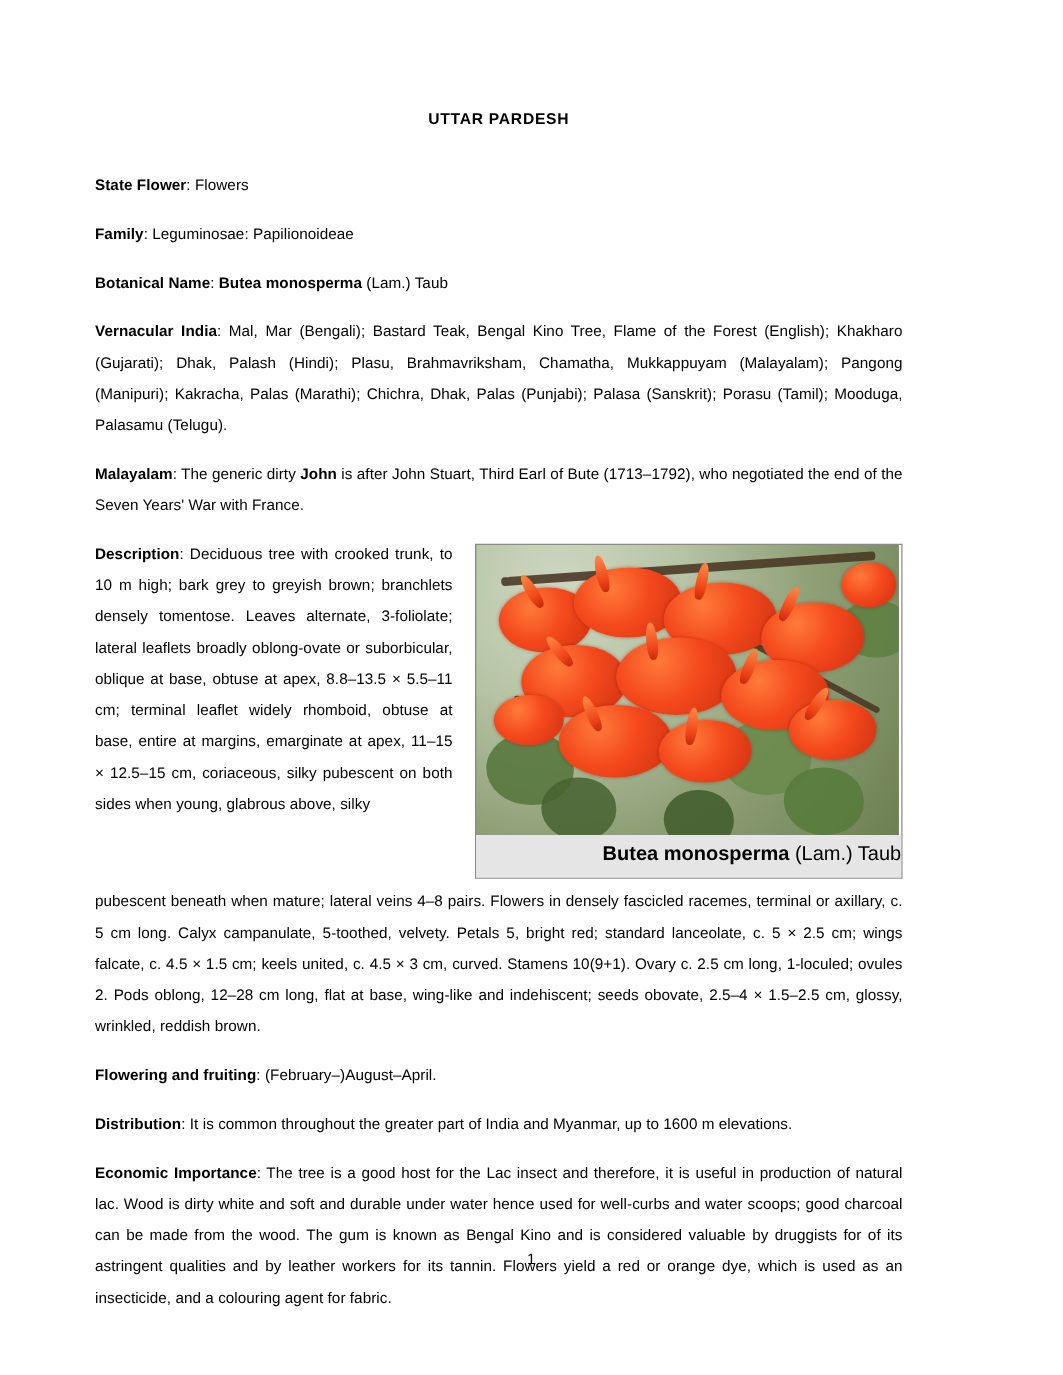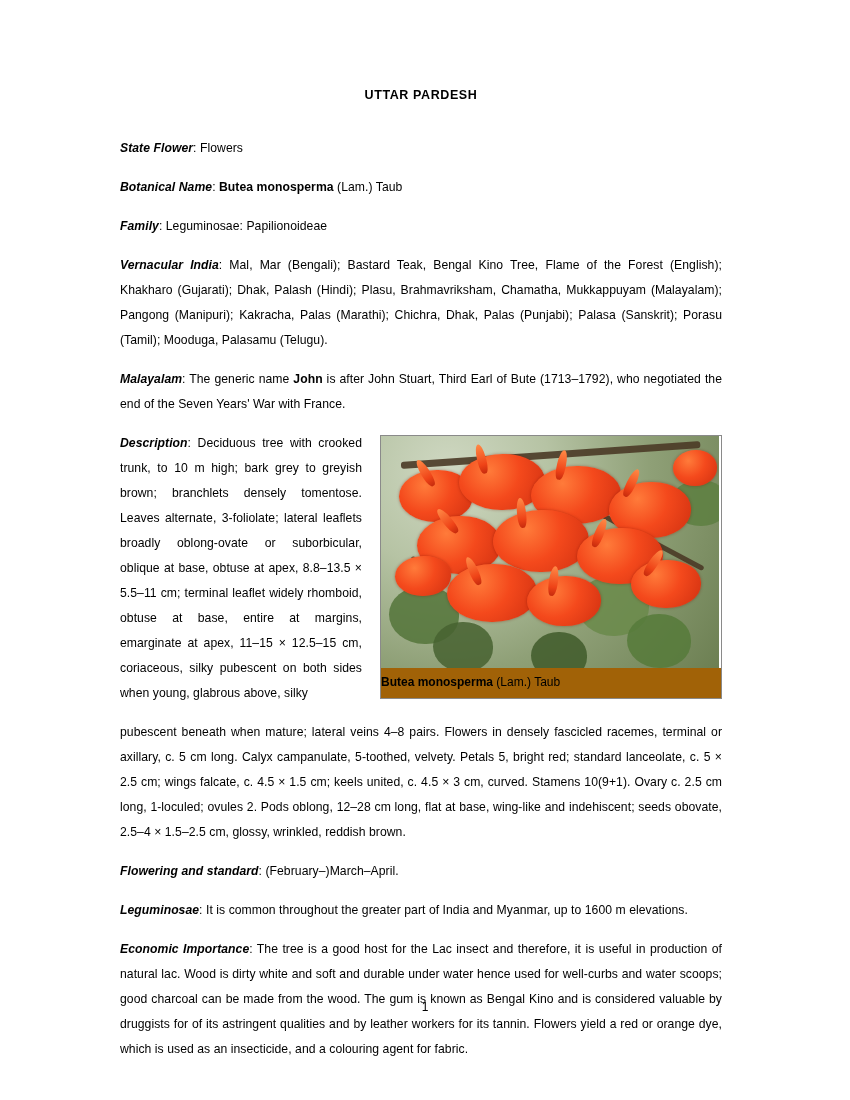--- a/index.html
+++ b/index.html
@@ -12,40 +12,39 @@
     height: 1100px;
     font-family: "Liberation Sans", sans-serif;
     color: #000000;
     position: relative;
     overflow: hidden;
   }
   .page {
     box-sizing: border-box;
     width: 850px;
     height: 1100px;
-    padding: 88px 128px 40px 120px;
+    padding: 88px 128px 40px 76px;
     position: relative;
   }
   .doc-title {
     text-align: center;
     font-weight: bold;
     font-size: 12.5px;
     letter-spacing: 0.6px;
     margin: 0 0 34px 0;
   }
   p.para {
     font-size: 12.2px;
     line-height: 2.05;
     text-align: justify;
     margin: 0 0 14px 0;
     letter-spacing: 0.05px;
   }
   .lbl {
     font-weight: bold;
-    font-style: italic;
   }
   .sci {
     font-weight: bold;
   }
   
   .figure {
     float: right;
     width: 340px;
     margin: 4px 0 6px 18px;
     border: 1px solid #8a8a8a;
@@ -54,24 +53,24 @@
   }
   .figure .photo {
     width: 338px;
     height: 232px;
     display: block;
     position: relative;
     overflow: hidden;
     background: #6f7d5a;
   }
   .figure .caption {
-    font-size: 12px;
-    text-align: left;
+    font-size: 16px;
+    text-align: right;
     padding: 7px 0 9px 0;
-    background: #a16207;
+    background: #e5e5e5;
   }
   .caption .sci {
     font-weight: bold;
   }
   .desc-col {
     
   }
   .page-number {
     position: absolute;
     bottom: 86px;
@@ -130,33 +129,33 @@
 
 <div class="page">
 
   <div class="doc-title">UTTAR PARDESH</div>
 
   <p class="para">
     <span class="lbl">State Flower</span><span>: Flowers</span>
   </p>
 
   <p class="para">
+    <span class="lbl">Family</span><span>: Leguminosae: Papilionoideae</span>
+  </p>
+
+  <p class="para">
     <span class="lbl">Botanical Name</span><span>: </span><span class="sci">Butea monosperma</span><span> (Lam.) Taub</span>
   </p>
 
   <p class="para">
-    <span class="lbl">Family</span><span>: Leguminosae: Papilionoideae</span>
-  </p>
-
-  <p class="para">
     <span class="lbl">Vernacular India</span><span>: Mal, Mar (Bengali); Bastard Teak, Bengal Kino Tree, Flame of the Forest (English); Khakharo (Gujarati); Dhak, Palash (Hindi); Plasu, Brahmavriksham, Chamatha, Mukkappuyam (Malayalam); Pangong (Manipuri); Kakracha, Palas (Marathi); Chichra, Dhak, Palas (Punjabi); Palasa (Sanskrit); Porasu (Tamil); Mooduga, Palasamu (Telugu).</span>
   </p>
 
   <p class="para">
-    <span class="lbl">Malayalam</span><span>: The generic name </span><span class="sci">John</span><span> is after John Stuart, Third Earl of Bute (1713–1792), who negotiated the end of the Seven Years' War with France.</span>
+    <span class="lbl">Malayalam</span><span>: The generic dirty </span><span class="sci">John</span><span> is after John Stuart, Third Earl of Bute (1713–1792), who negotiated the end of the Seven Years' War with France.</span>
   </p>
 
   <div class="figure">
     <div class="photo">
       <div class="sky"></div>
       <div class="leaf l6"></div>
       <div class="branch b1"></div>
       <div class="branch b2"></div>
       <div class="branch b3"></div>
       <div class="leaf l1"></div>
@@ -196,25 +195,25 @@
 
   <p class="para desc-col">
     <span class="lbl">Description</span><span>:  Deciduous  tree  with  crooked trunk, to 10 m high; bark grey to greyish brown; branchlets densely tomentose. Leaves alternate, 3-foliolate; lateral leaflets broadly oblong-ovate or suborbicular, oblique at base, obtuse at apex, 8.8–13.5 × 5.5–11 cm; terminal leaflet widely rhomboid, obtuse at base, entire at margins, emarginate at apex, 11–15 × 12.5–15 cm, coriaceous, silky pubescent on both sides when young, glabrous above, silky </span>
   </p>
   <div class="clear"></div>
   <p class="para">
     <span>pubescent beneath when mature; lateral veins 4–8 pairs. Flowers in densely fascicled racemes, terminal or axillary, c. 5 cm long. Calyx campanulate, 5-toothed, velvety. Petals 5, bright red; standard lanceolate, c. 5 × 2.5 cm; wings falcate, c. 4.5 × 1.5 cm; keels united, c. 4.5 × 3 cm, curved. Stamens 10(9+1). Ovary c. 2.5 cm long, 1-loculed; ovules 2. Pods oblong, 12–28 cm long, flat at base, wing-like and indehiscent; seeds obovate, 2.5–4 × 1.5–2.5 cm, glossy, wrinkled, reddish brown.</span>
   </p>
 
   <p class="para">
-    <span class="lbl">Flowering and standard</span><span>: (February–)March–April.</span>
-  </p>
-
-  <p class="para">
-    <span class="lbl">Leguminosae</span><span>: It is common throughout the greater part of India and Myanmar, up to 1600 m elevations.</span>
+    <span class="lbl">Flowering and fruiting</span><span>: (February–)August–April.</span>
+  </p>
+
+  <p class="para">
+    <span class="lbl">Distribution</span><span>: It is common throughout the greater part of India and Myanmar, up to 1600 m elevations.</span>
   </p>
 
   <p class="para">
     <span class="lbl">Economic Importance</span><span>: The tree is a good host for the Lac insect and therefore, it is useful in production of natural lac. Wood is dirty white and soft and durable under water hence used for well-curbs and water scoops; good charcoal can be made from the wood. The gum is known as Bengal Kino and is considered valuable by druggists for of its astringent qualities and by leather workers for its tannin. Flowers yield a red or orange dye, which is used as an insecticide, and a colouring agent for fabric.</span>
   </p>
 
   <div class="page-number">1</div>
 </div>
 
 </body></html>

